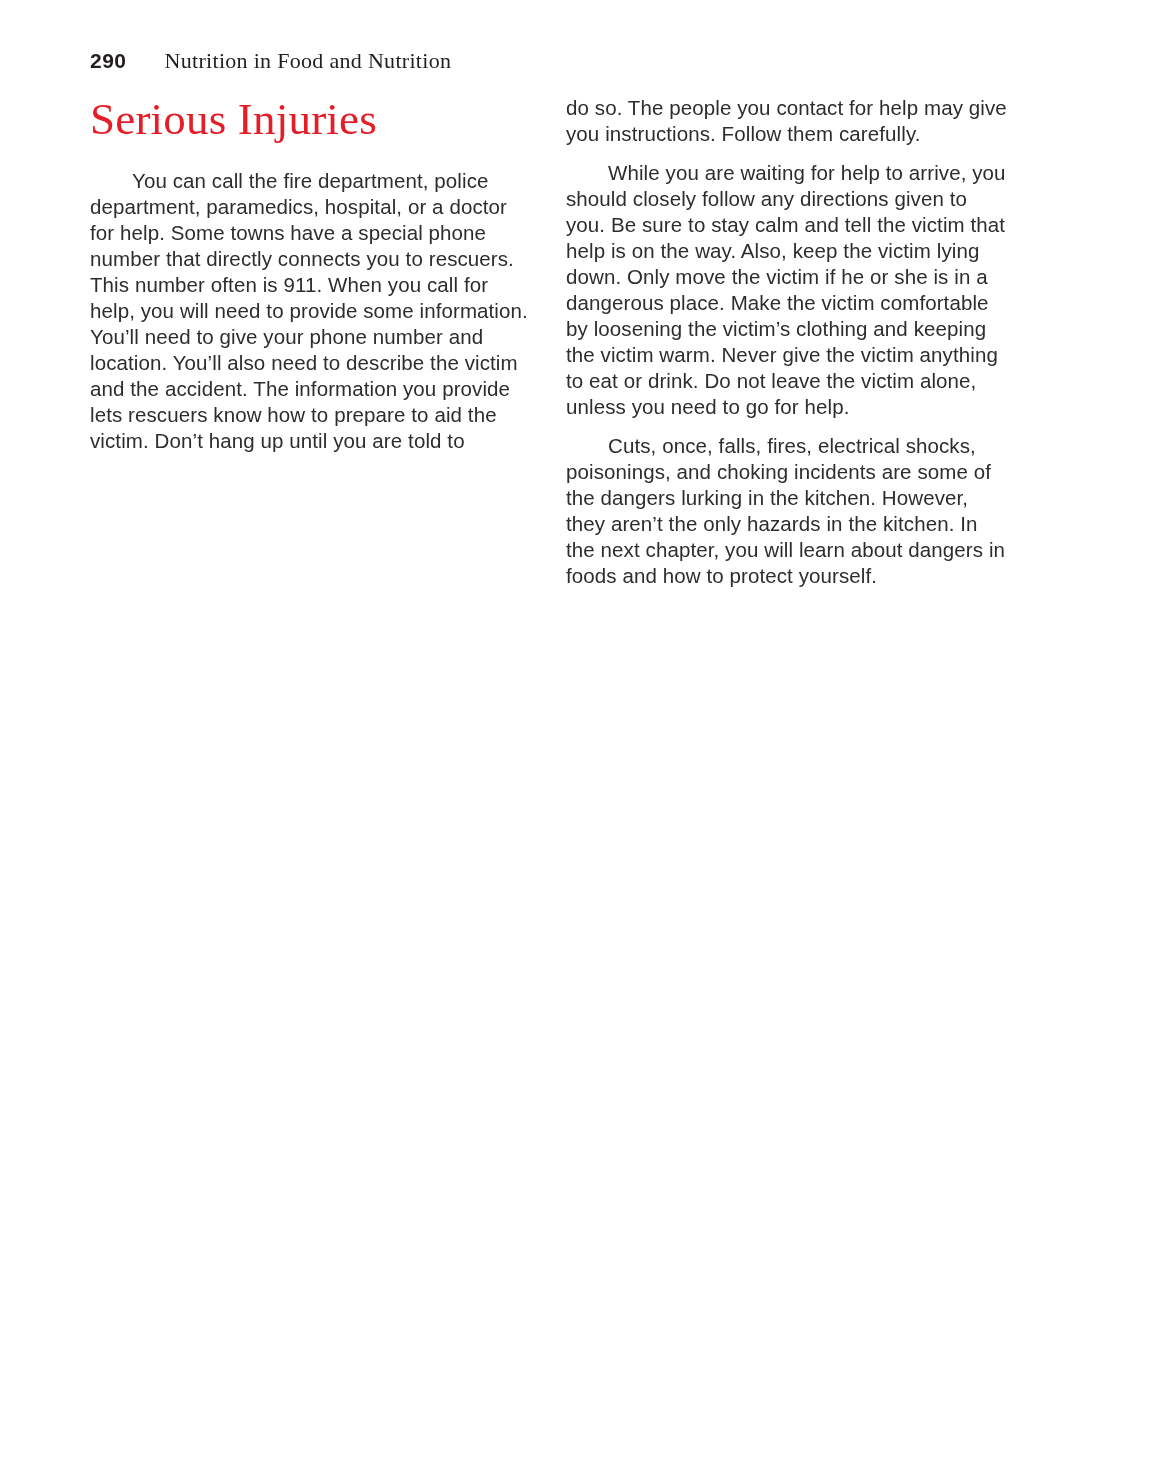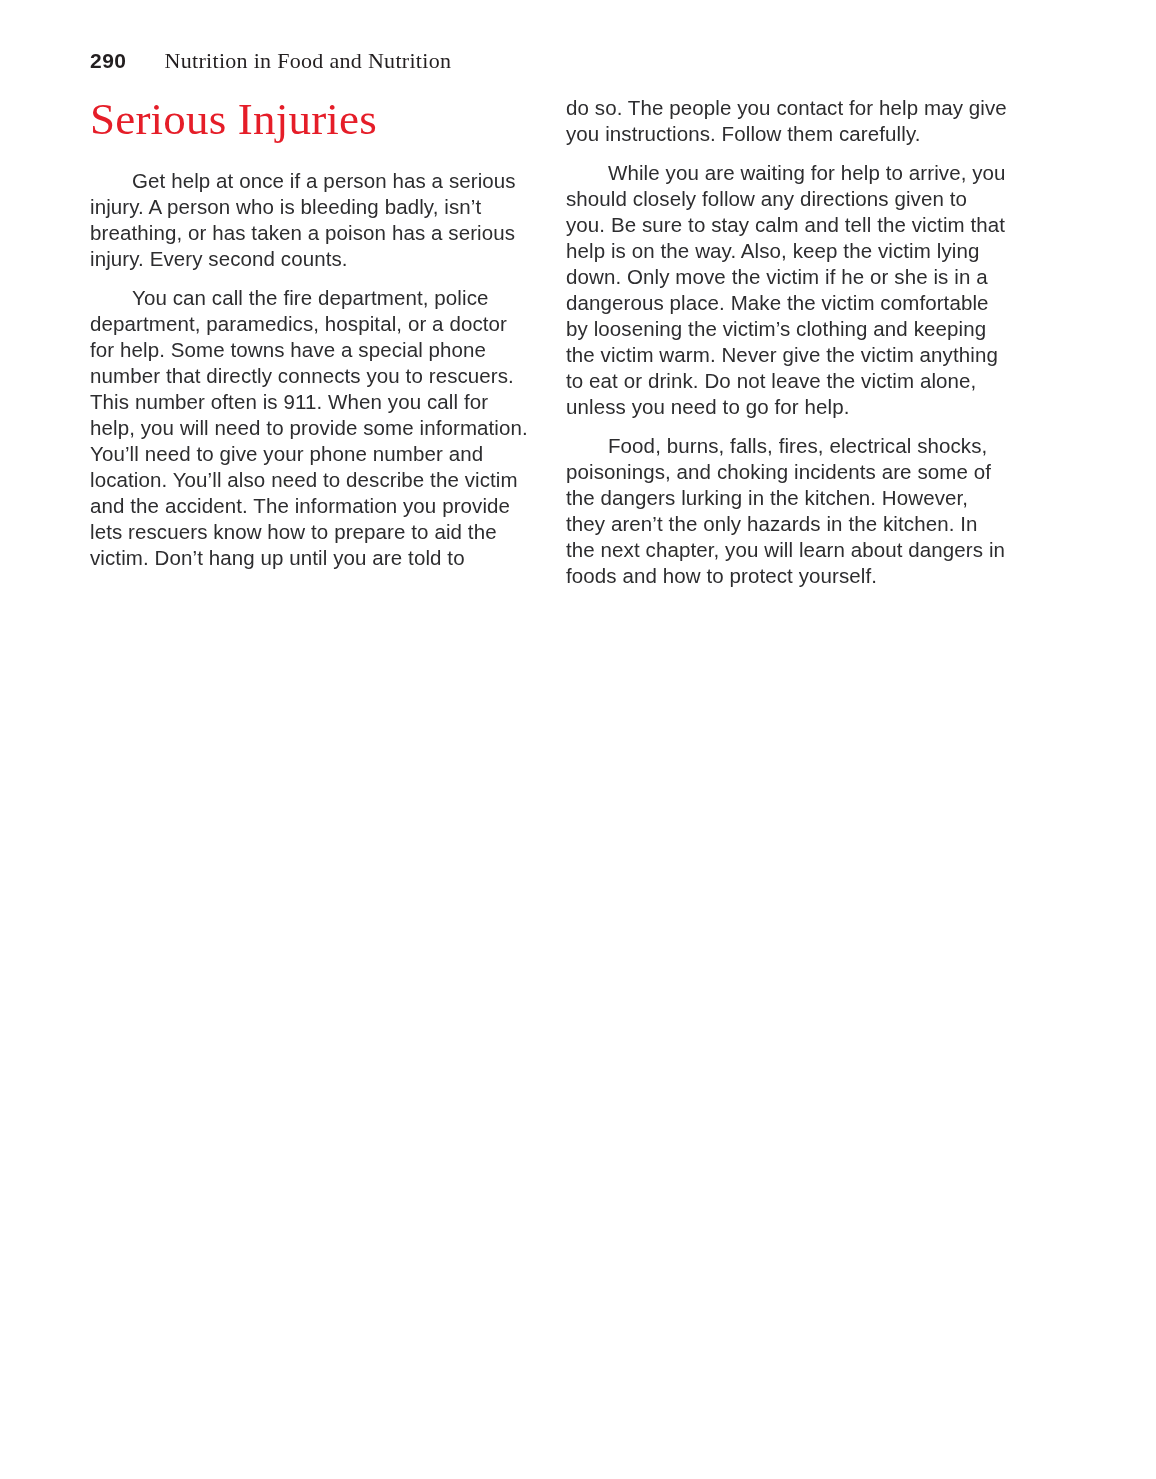--- a/index.html
+++ b/index.html
@@ -67,23 +67,22 @@
 <div class="page">
 
   <div class="running-header">
     <span class="pagenum">290</span><span class="booktitle">Nutrition in Food and Nutrition</span>
   </div>
 
   <div class="col col-left">
     <h1 class="chapter-heading">
       <span class="hline">Serious Injuries</span>
     </h1>
-    <p class="body indent">Get help at once if a person has a serious injury. A person who is bleeding badly, isn’t breathing, or has taken a poison has a serious injury. Every second counts.</p>
     <p class="body indent">You can call the fire department, police department, paramedics, hospital, or a doctor for help. Some towns have a special phone number that directly connects you to rescuers. This number often is 911. When you call for help, you will need to provide some information. You’ll need to give your phone number and location. You’ll also need to describe the victim and the accident. The information you provide lets rescuers know how to prepare to aid the victim. Don’t hang up until you are told to</p>
   </div>
 
   <div class="col col-right">
     <p class="body">do so. The people you contact for help may give you instructions. Follow them carefully.</p>
     <p class="body indent">While you are waiting for help to arrive, you should closely follow any directions given to you. Be sure to stay calm and tell the victim that help is on the way. Also, keep the victim lying down. Only move the victim if he or she is in a dangerous place. Make the victim comfortable by loosening the victim’s clothing and keeping the victim warm. Never give the victim anything to eat or drink. Do not leave the victim alone, unless you need to go for help.</p>
-    <p class="body indent">Food, burns, falls, fires, electrical shocks, poisonings, and choking incidents are some of the dangers lurking in the kitchen. However, they aren’t the only hazards in the kitchen. In the next chapter, you will learn about dangers in foods and how to protect yourself.</p>
+    <p class="body indent">Cuts, once, falls, fires, electrical shocks, poisonings, and choking incidents are some of the dangers lurking in the kitchen. However, they aren’t the only hazards in the kitchen. In the next chapter, you will learn about dangers in foods and how to protect yourself.</p>
   </div>
 
 </div>
 
 </body></html>

